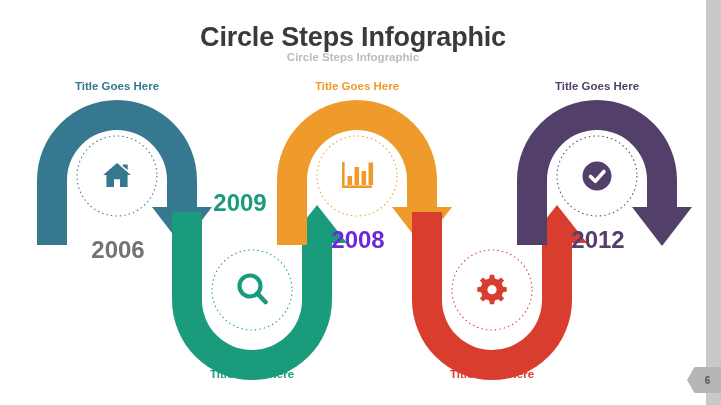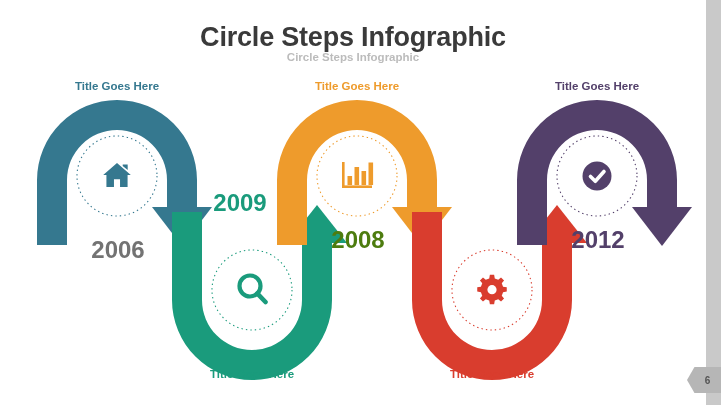--- a/index.html
+++ b/index.html
@@ -217,21 +217,21 @@
         </g>
       </svg>
 
       <div class="step-caption" style="left:32px; top:80px; color:#35788f;">Title Goes Here</div>
       <div class="step-year" style="left:73px; top:236px; color:#737373;">2006</div>
 
       <div class="step-caption" style="left:167px; top:368px; color:#1a9b7c;">Title Goes Here</div>
       <div class="step-year" style="left:195px; top:189px; color:#1a9b7c;">2009</div>
 
       <div class="step-caption" style="left:272px; top:80px; color:#ee9b2c;">Title Goes Here</div>
-      <div class="step-year" style="left:313px; top:226px; color:#4d7c0f;">2008</div>
+      <div class="step-year" style="left:313px; top:226px; color:#6d28d9;">2008</div>
 
       <div class="step-caption" style="left:407px; top:368px; color:#d93d2e;">Title Goes Here</div>
 
       <div class="step-caption" style="left:512px; top:80px; color:#53406a;">Title Goes Here</div>
       <div class="step-year" style="left:553px; top:226px; color:#53406a;text-align:center;">2012</div>
 
     </div>
   </div>
 
   <div id="page-badge">6</div>

